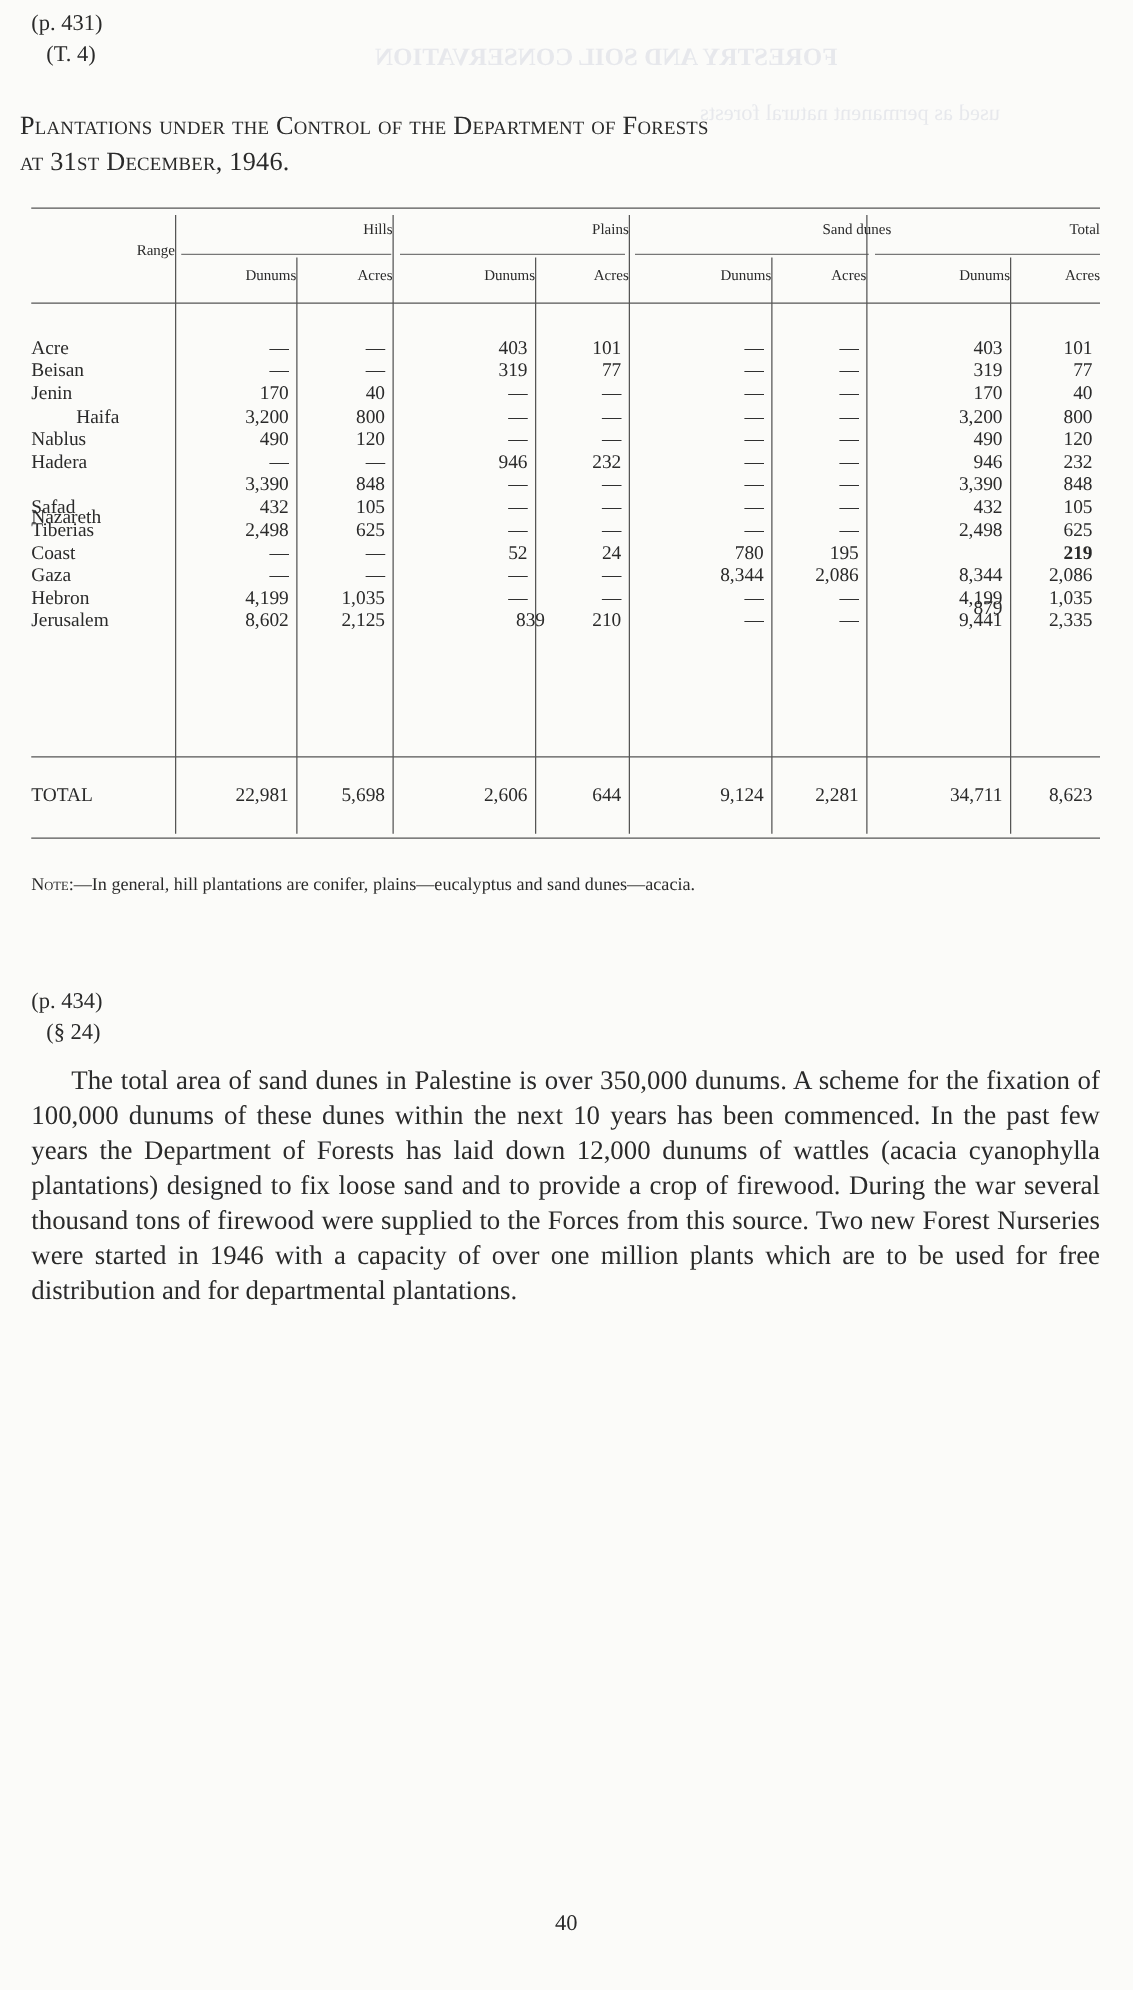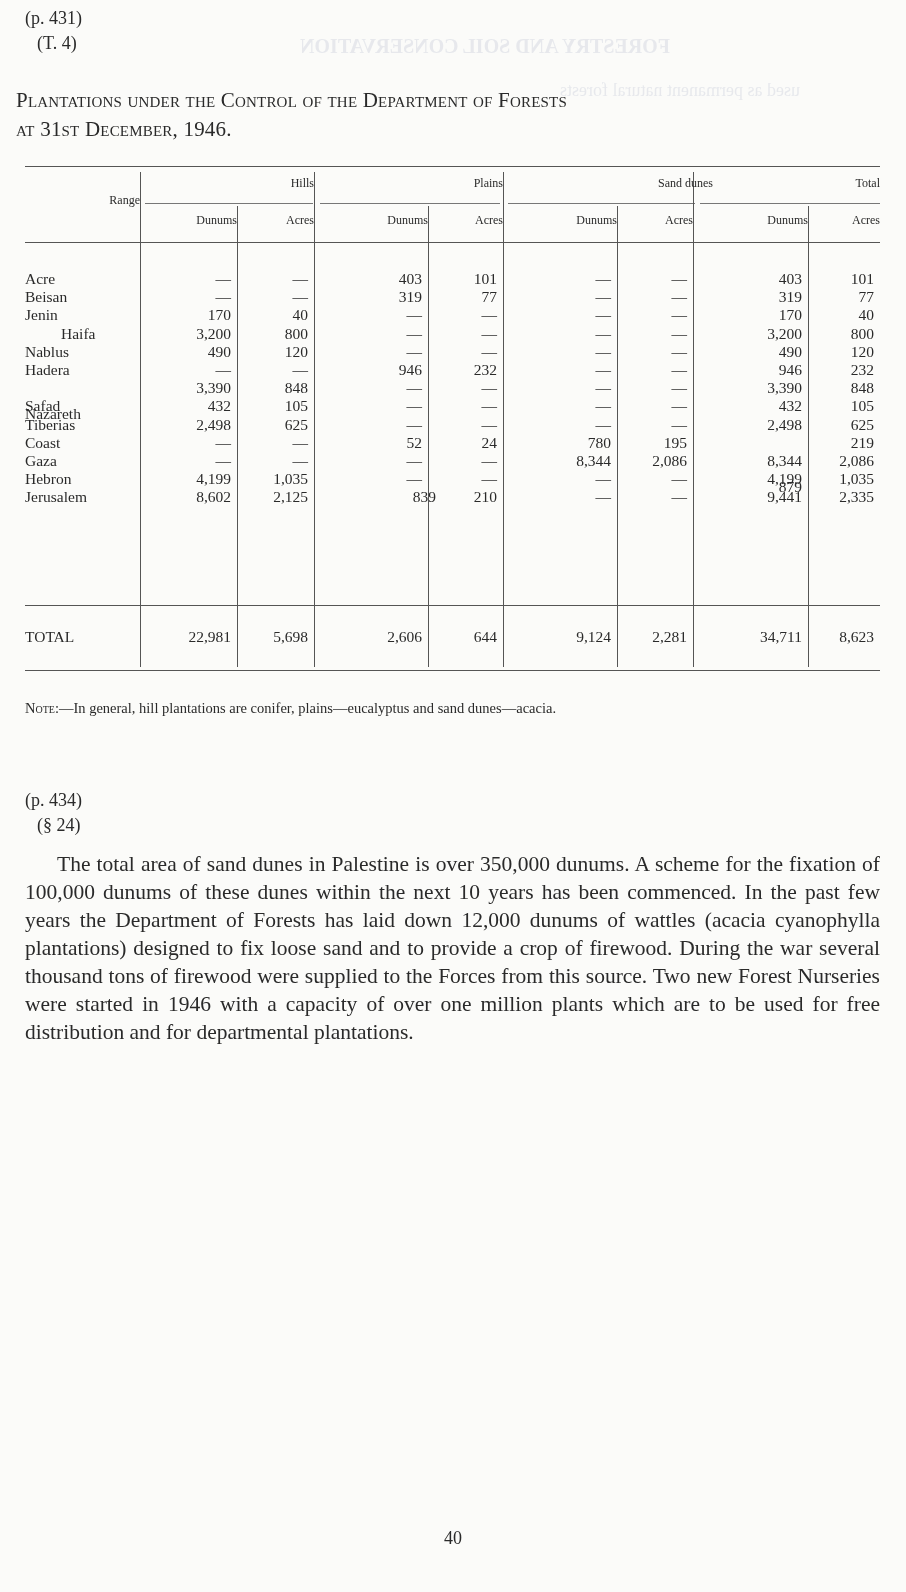--- a/index.html
+++ b/index.html
@@ -190,21 +190,21 @@
     </div>
     <div>
       <div class="cell" style="left: 25px; top: 434px;">Coast</div>
       <div class="cell num" style="left: 140px; width: 91px; top: 434px;">—</div>
       <div class="cell num" style="left: 237px; width: 71px; top: 434px;">—</div>
       <div class="cell num" style="left: 314px; width: 108px; top: 434px;">52</div>
       <div class="cell num" style="left: 428px; width: 69px; top: 434px;">24</div>
       <div class="cell num" style="left: 503px; width: 108px; top: 434px;">780</div>
       <div class="cell num" style="left: 617px; width: 70px; top: 434px;">195</div>
       <div class="cell num" style="left: 693px; width: 109px; top: 434px; margin-top: 44px;">879</div>
-      <div class="cell num" style="left: 808px; width: 66px; top: 434px;">219</div>
+      <div class="cell num" style="left: 808px; width: 66px; top: 434px; font-weight: bold;">219</div>
     </div>
     <div>
       <div class="cell" style="left: 25px; top: 452px;">Gaza</div>
       <div class="cell num" style="left: 140px; width: 91px; top: 452px;">—</div>
       <div class="cell num" style="left: 237px; width: 71px; top: 452px;">—</div>
       <div class="cell num" style="left: 314px; width: 108px; top: 452px;">—</div>
       <div class="cell num" style="left: 428px; width: 69px; top: 452px;">—</div>
       <div class="cell num" style="left: 503px; width: 108px; top: 452px;">8,344</div>
       <div class="cell num" style="left: 617px; width: 70px; top: 452px;">2,086</div>
       <div class="cell num" style="left: 693px; width: 109px; top: 452px;">8,344</div>

